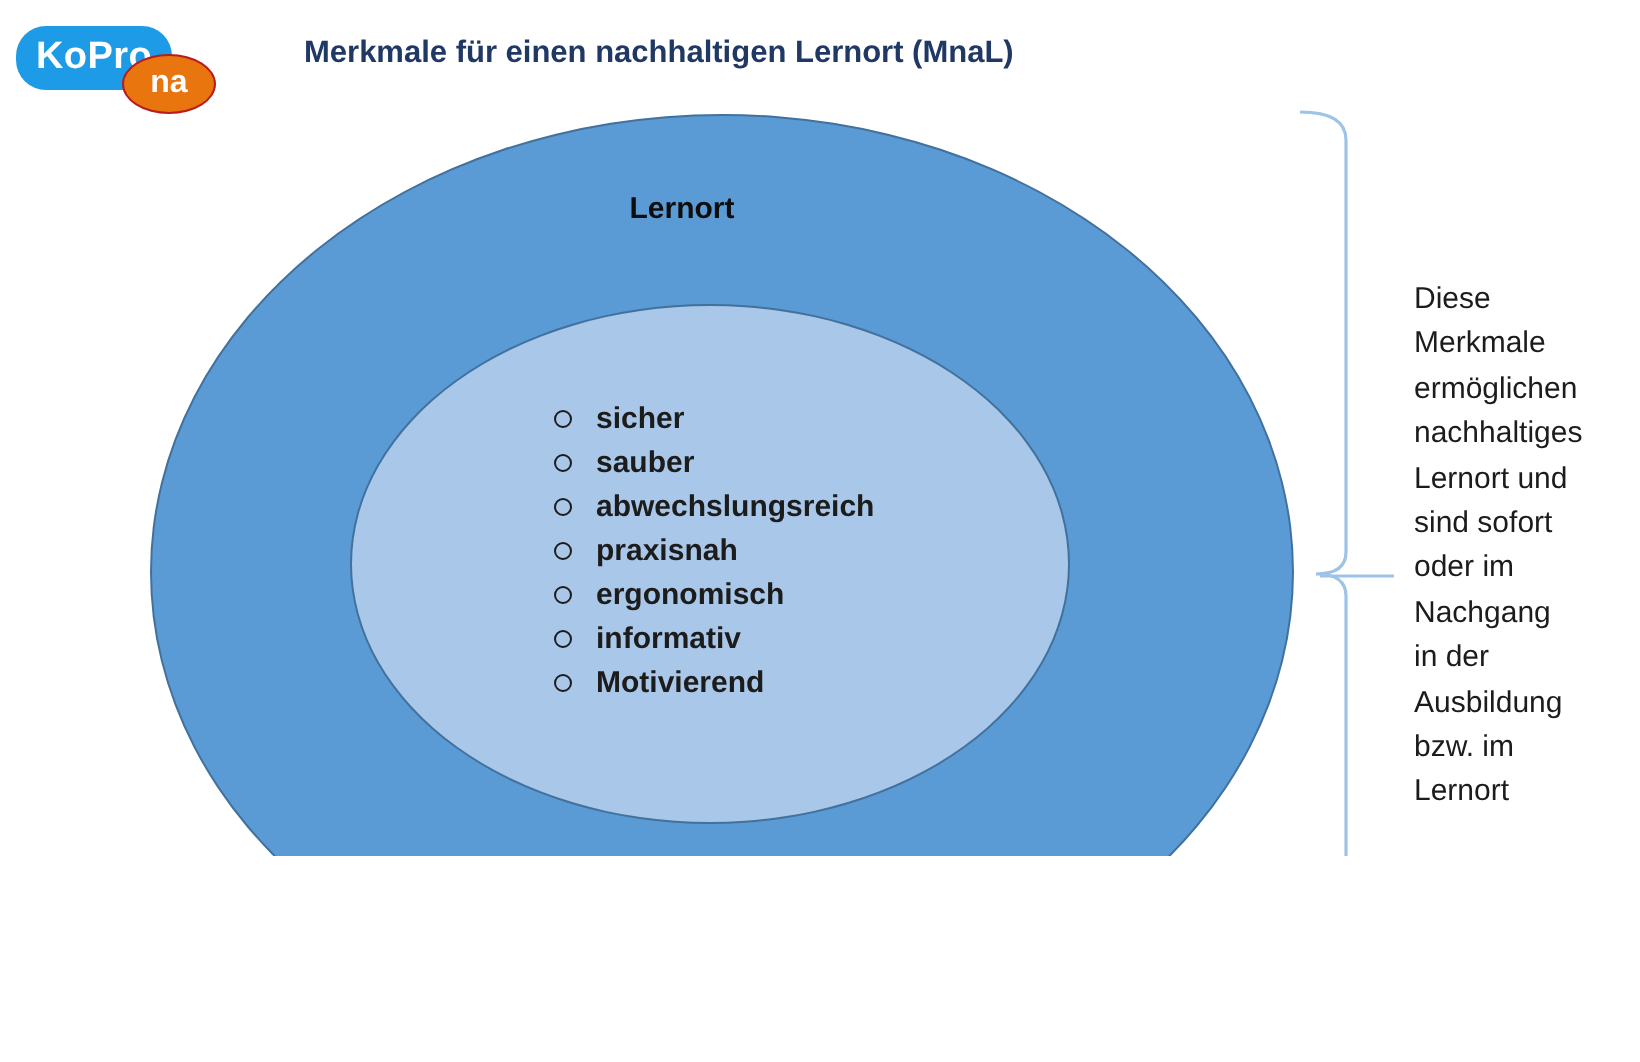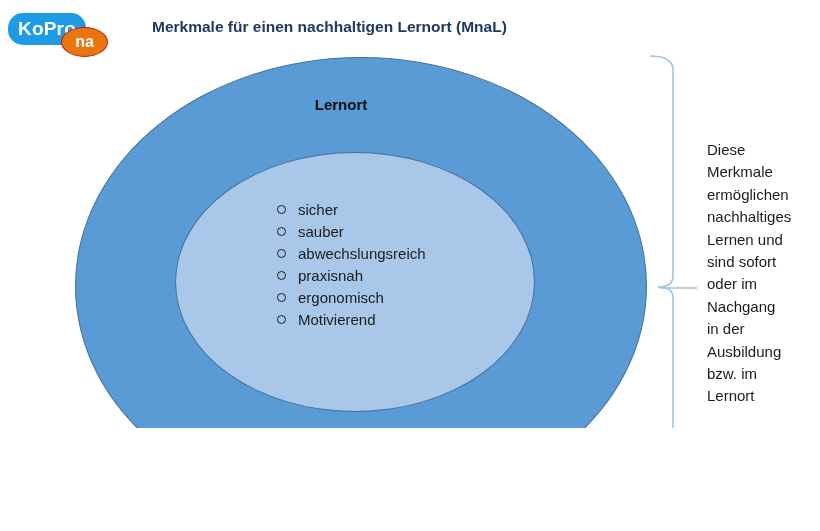--- a/index.html
+++ b/index.html
@@ -57,21 +57,21 @@
   }
   .lernort-top{top:96px;}
   .lernort-bottom{top:451px;}
 
   
   .feature-list{
     position:absolute;left:277px;top:198px;list-style:none;margin:0;padding:0;
   }
   .feature-list li{
     display:flex;align-items:center;height:22px;
-    font-size:15px;color:#1c1c1c;white-space:nowrap;
+    font-size:15px;color:#1c1c1c;white-space:nowrap;font-weight:bold;
   }
   .bullet{
     display:inline-block;width:7px;height:7px;border:1.4px solid #1c1c1c;
     border-radius:50%;margin-right:12px;flex:0 0 auto;box-sizing:content-box;
   }
 
   
   .brace-svg{position:absolute;left:635px;top:48px;width:80px;height:470px;}
 
   
@@ -127,35 +127,39 @@
     <li>
         <span class="bullet"></span>
         <span>praxisnah</span>
       </li>
     <li>
         <span class="bullet"></span>
         <span>ergonomisch</span>
       </li>
     <li>
         <span class="bullet"></span>
+        <span>informativ</span>
+      </li>
+    <li>
+        <span class="bullet"></span>
         <span>Motivierend</span>
       </li>
   </ul>
 
   <svg class="brace-svg" viewBox="0 0 80 470" xmlns="http://www.w3.org/2000/svg">
     <path d="M 15 8 Q 38 8 38 22 L 38 228 Q 38 239 23 239 Q 38 239 38 250 L 38 444 Q 38 458 15 458" fill="none" stroke="#9DC3E6" stroke-width="1.6"></path>
     <path d="M 25 240 L 62 240" fill="none" stroke="#9DC3E6" stroke-width="1.6"></path>
   </svg>
 
   <div class="annotation">
     <div>Diese</div>
     <div>Merkmale</div>
     <div>ermöglichen</div>
     <div>nachhaltiges</div>
-    <div>Lernen und</div>
+    <div>Lernort und</div>
     <div>sind sofort</div>
     <div>oder im</div>
     <div>Nachgang</div>
     <div>in der</div>
     <div>Ausbildung</div>
     <div>bzw. im</div>
     <div>Lernort</div>
   </div>
 
   <div class="footer-bar"></div>

